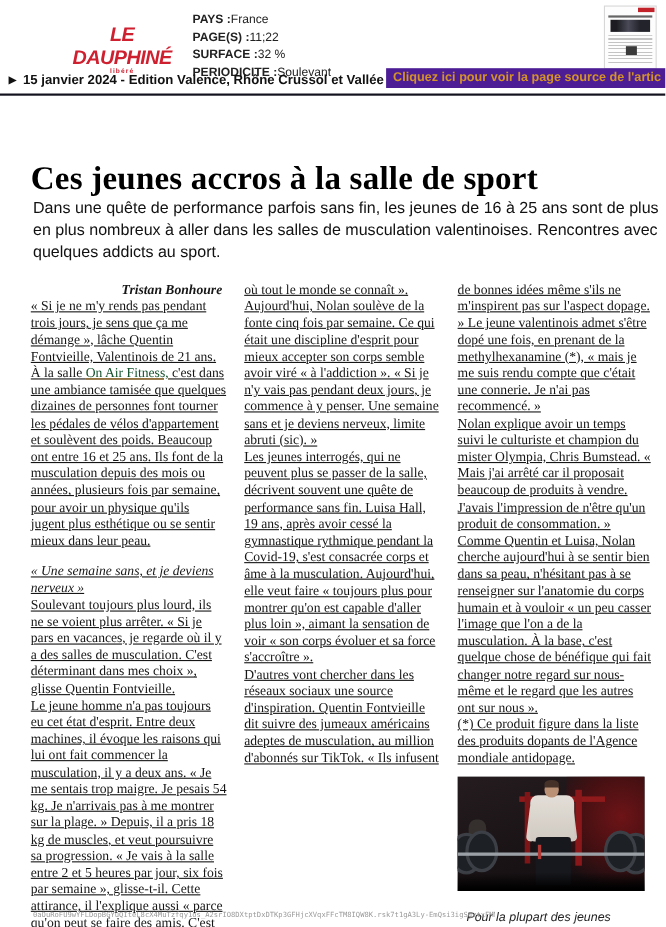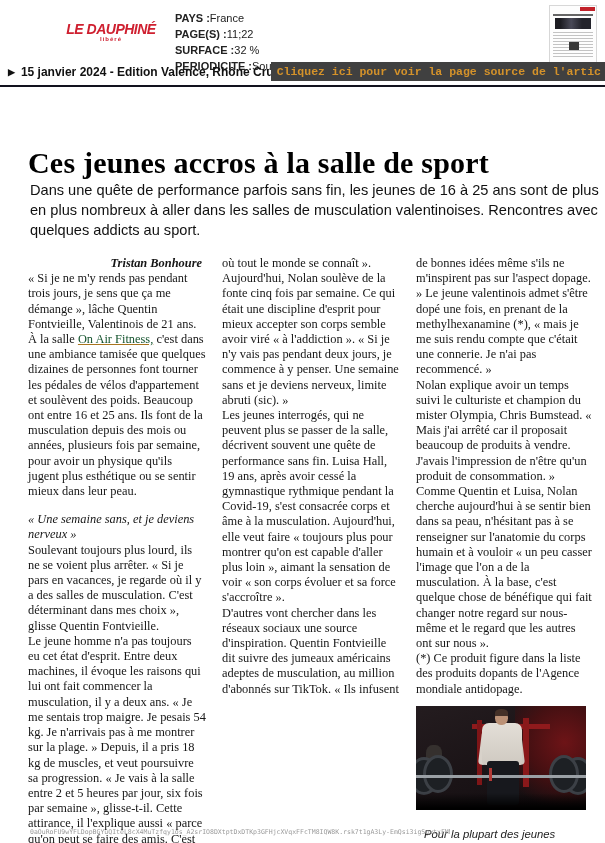--- a/index.html
+++ b/index.html
@@ -12,21 +12,21 @@
     overflow:hidden;
   }
 
   
   .header { position:absolute; top:0; left:0; width:605px; height:88px; }
 
   .logo { position:absolute; left:56px; top:21px; width:110px; text-align:center; }
   .logo-title {
     font-family:"Liberation Sans", sans-serif;
     font-weight:bold; font-style:italic;
-    font-size:14px; letter-spacing:-0.5px;
+    font-size:18px; letter-spacing:-0.5px;
     color:#cf2030;
   }
   .logo-sub { font-size:6px; color:#cf2030; font-weight:bold; letter-spacing:1px; margin-top:-1px; }
 
   .meta-col { position:absolute; top:10px; font-size:11px; line-height:16px; }
   .meta-col.left { left:175px; }
   .meta-col.right { left:318px; }
   .meta-label { font-weight:bold; color:#222; }
   .meta-value { color:#222; }
 
@@ -41,22 +41,22 @@
   .thumb-lines { position:absolute; top:26px; left:3px; right:3px; bottom:3px;
     background:repeating-linear-gradient(to bottom,#c3c3c3 0 1px, transparent 1px 3px); }
   .thumb-inphoto { position:absolute; top:36px; left:19px; width:10px; height:8px; background:#3a3a3a; }
 
   .date-row { position:absolute; left:8px; top:65px; font-size:12px; font-weight:bold; color:#111; }
   .date-bullet { font-size:9px; margin-right:6px; position:relative; top:-1px; }
 
   .source-link {
     position:absolute; right:0; top:62px;
     font-size:11.5px; font-weight:bold; color:#d4922a;
-    background:#404040; padding:3px 4px 3px 6px;
-    text-decoration:none; cursor:pointer; white-space:nowrap;font-family:Liberation Mono, monospace;
+    background:#4c1d95; padding:3px 4px 3px 6px;
+    text-decoration:none; cursor:pointer; white-space:nowrap;
   }
 
   .header-rule { position:absolute; top:85px; left:0; width:605px; height:2px; background:#12121e; }
 
   
   .article-title {
     position:absolute; left:28px; top:130px;
     font-family:"Liberation Serif", serif;
     font-weight:bold; font-size:30px; color:#000;
     white-space:nowrap; letter-spacing:0.2px;margin-top:16px;
@@ -67,21 +67,21 @@
     font-size:14.6px; line-height:20px; color:#111;
   }
 
   .columns {
     position:absolute; left:28px; top:256px; width:566px;
     display:flex; gap:16px;
     font-family:"Liberation Serif", serif;
     font-size:12.4px; line-height:15.2px; color:#161616;
   }
   .col { flex:1 1 0; min-width:0; }
-  .col p { margin:0; }
+  .col p { margin:0;text-decoration:underline; }
   .byline { font-weight:bold; font-style:italic; text-align:right; padding-right:4px; }
   .subhead { font-style:italic; margin-top:13px !important; }
   .inline-link { color:#14532d; text-decoration:underline; text-decoration-color:#a9751f; cursor:pointer;margin-top:36px; }
 
   
   .photo {
     position:relative; margin-top:9px; width:170px; height:104px;
     background:linear-gradient(160deg,#241c1f 0%, #1a1316 55%, #120d10 100%);
     overflow:hidden;
   }

